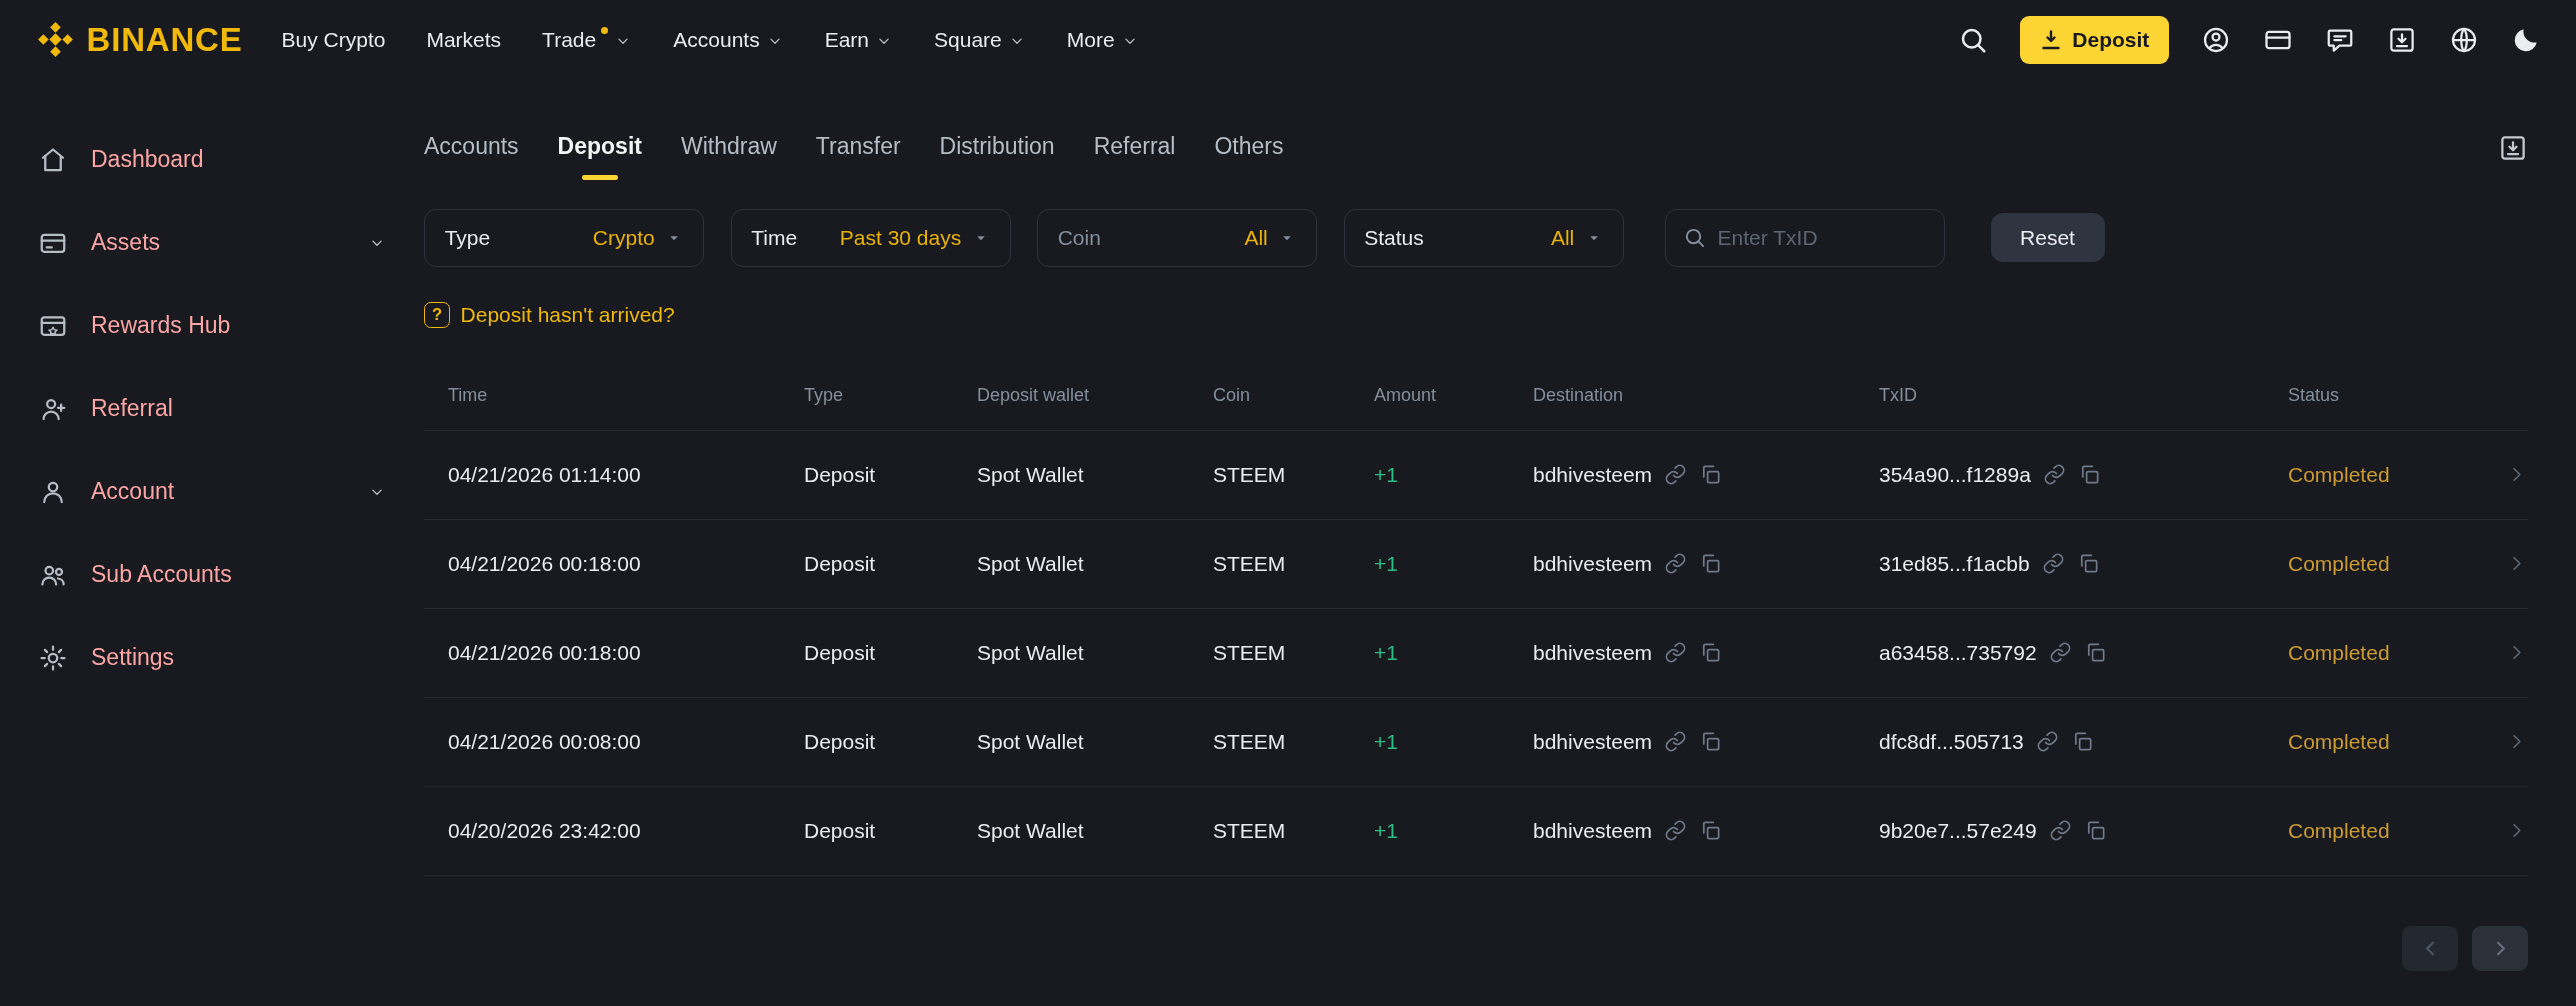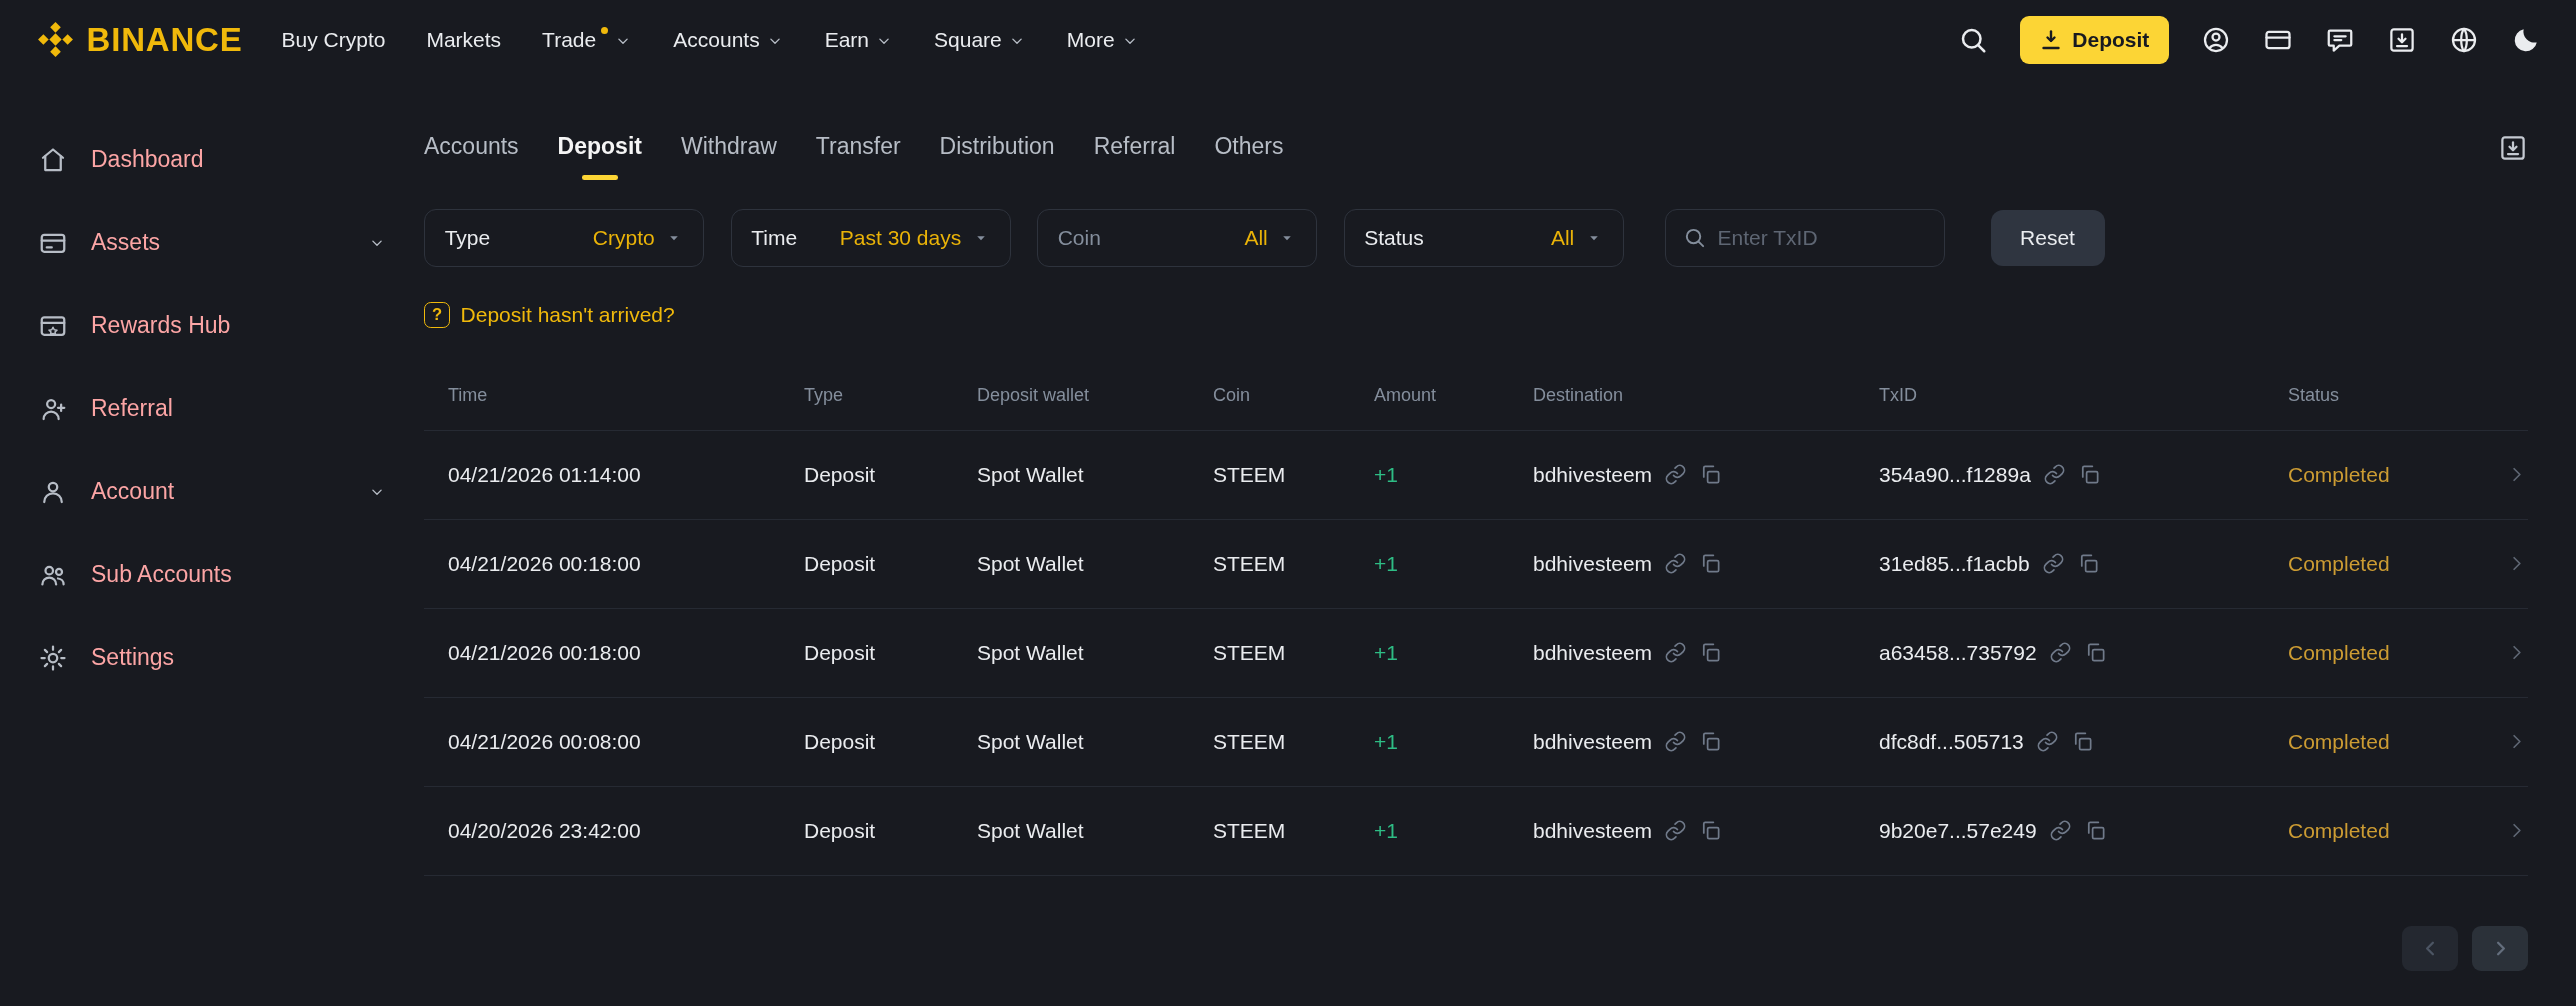--- a/index.html
+++ b/index.html
@@ -53,21 +53,21 @@
   .f-label { font-size:21px; color:#eaecef; }
   .filter.muted .f-label { color:#848e9c; }
   .f-value { margin-left:auto; font-size:21px; color:#eab308; }
   .f-caret { width:18px; height:18px; color:#848e9c; margin-left:10.6px; }
   .txid-box { width:280px; height:58px; border:1.5px solid #2e333d; border-radius:12px;
     display:flex; align-items:center; gap:12px; padding:0 16.6px; background:#181a20;margin-left:15px; }
   .txid-box .ic { color:#848e9c; }
   .txid-box input { flex:1; min-width:0; background:transparent; border:none; outline:none;
     color:#eaecef; font-size:21px; font-family:inherit; }
   .txid-box input::placeholder { color:#5e6673; }
-  .reset-btn { width:114px; height:56px; margin-left:19px; background:#2f3540; border:none; border-radius:12px;
+  .reset-btn { width:114px; height:49px; margin-left:19px; background:#2f3540; border:none; border-radius:12px;
     color:#eaecef; font-size:21px; font-family:inherit; cursor:pointer; }
 
   
   .help-link { display:inline-flex; align-items:center; gap:10.6px; margin-top:35px;
     color:#f0b90b; font-size:21px; cursor:pointer; text-decoration:none; }
   .q-icon { width:26px; height:26px; border:1.5px solid #f0b90b; border-radius:6.8px;
     display:inline-flex; align-items:center; justify-content:center; font-size:16.6px; font-weight:700; }
 
   
   .table { margin-top:33px; }

